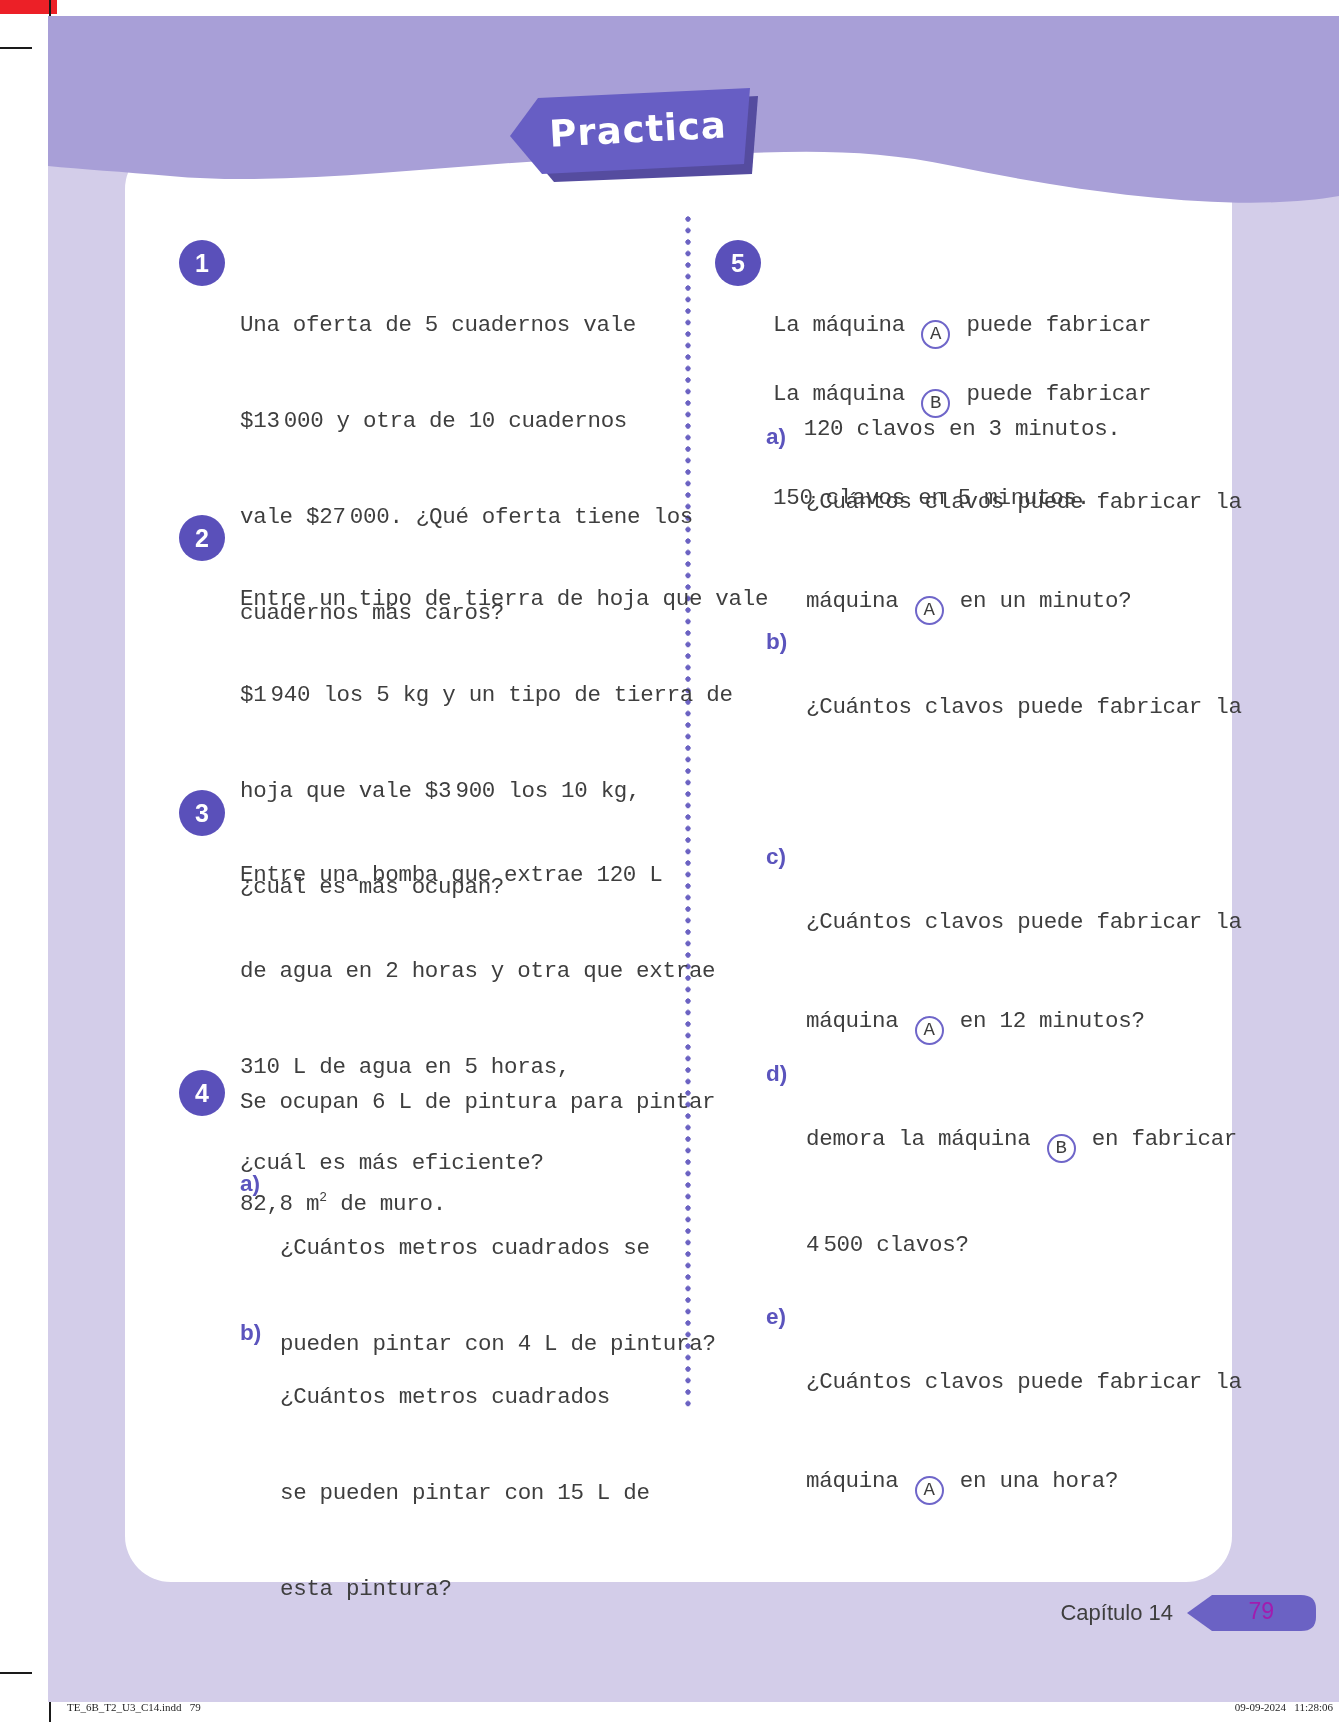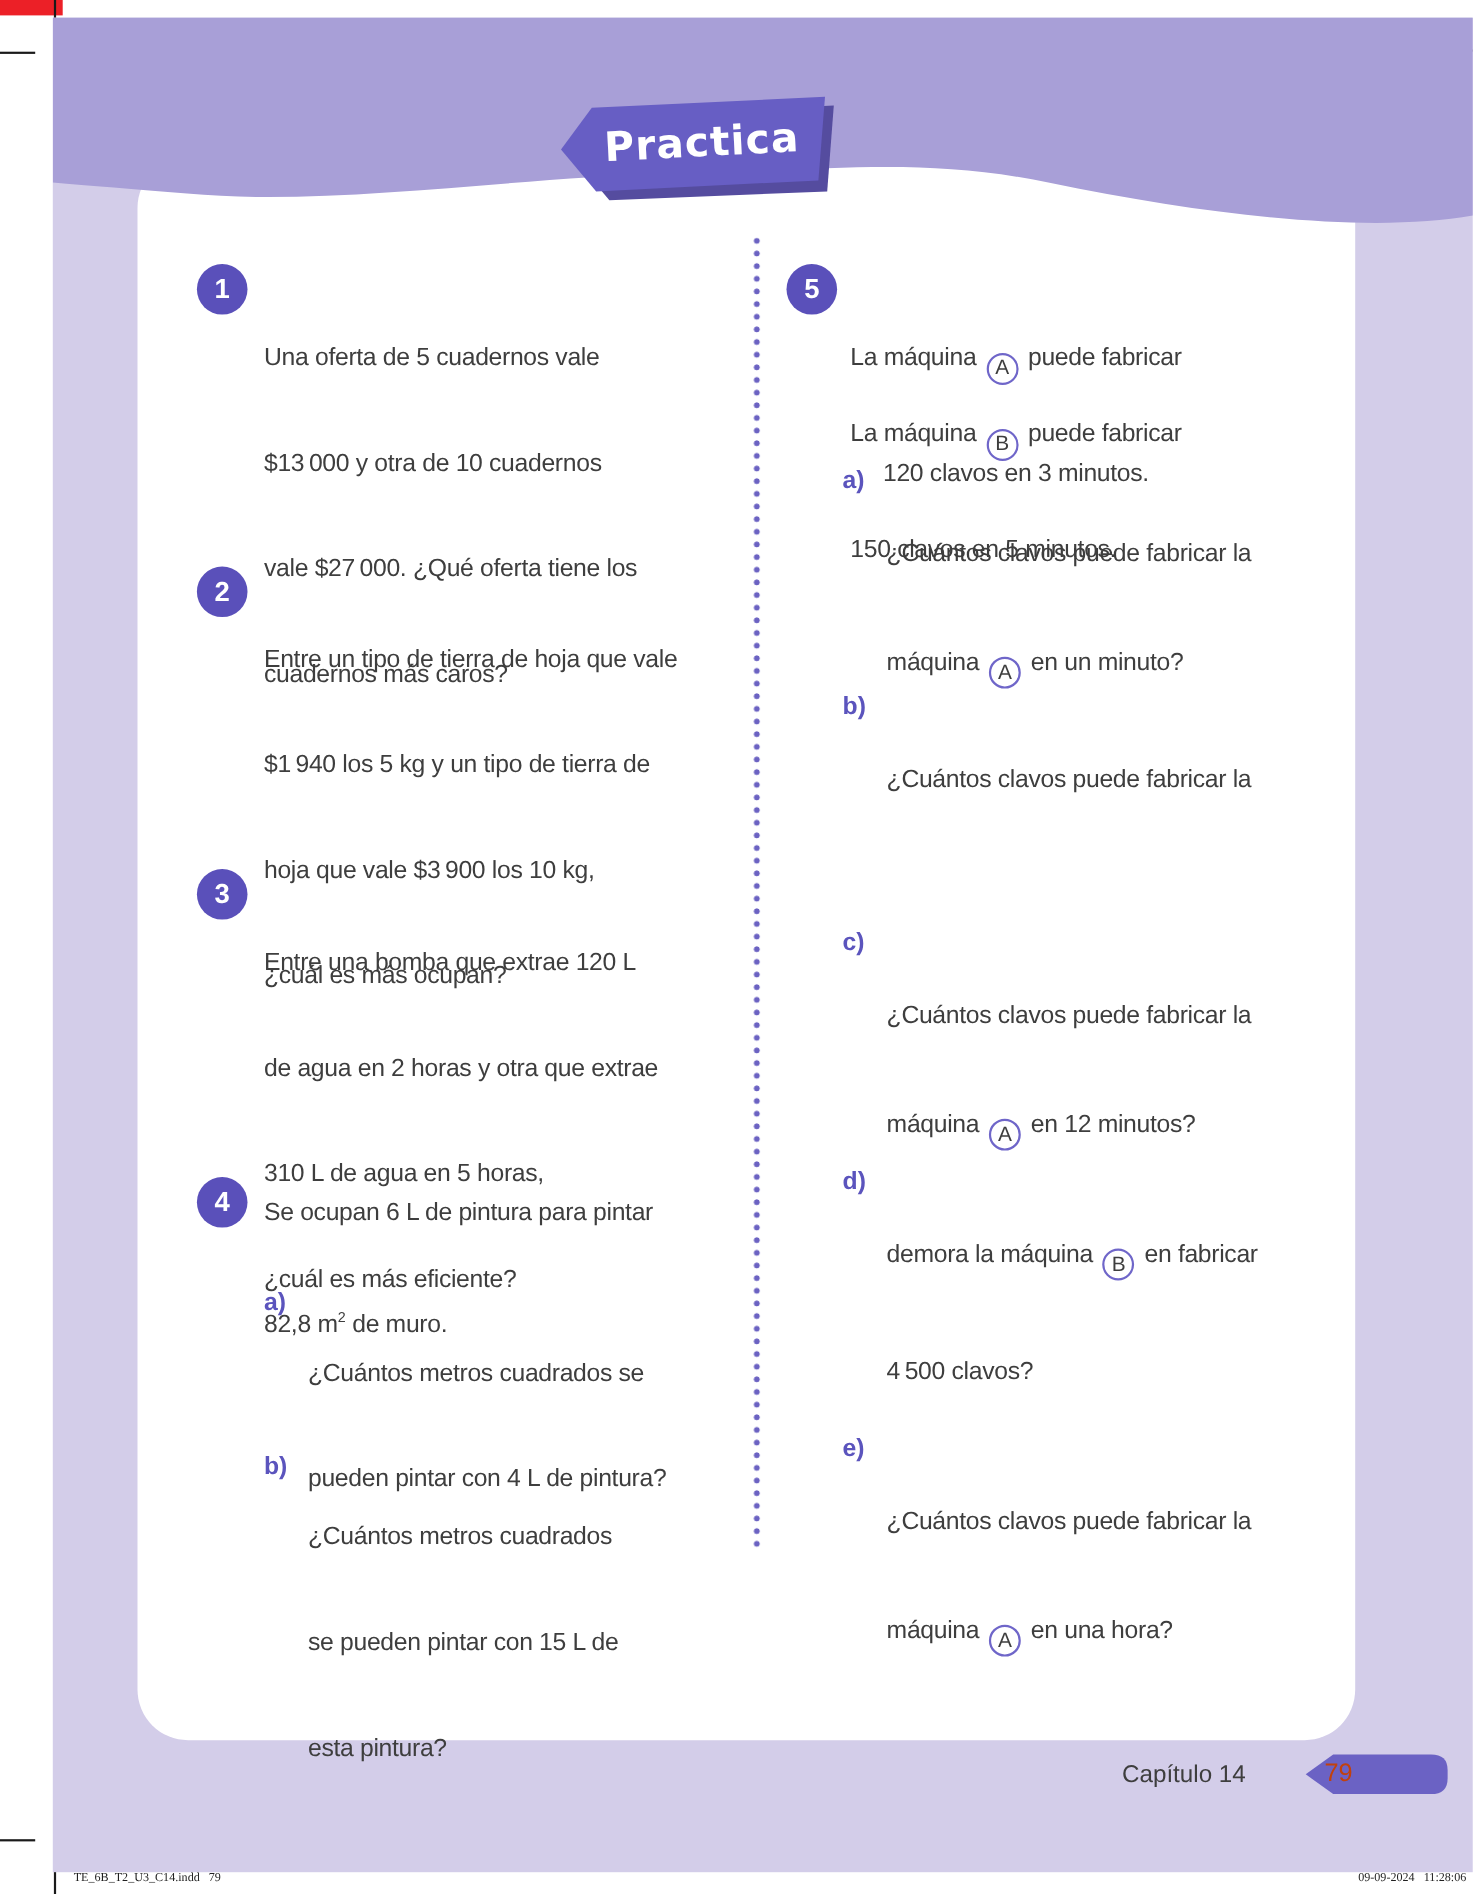--- a/index.html
+++ b/index.html
@@ -27,36 +27,36 @@
   .divider{left:685px;top:216px;width:6px;height:1194px;
     background-image:radial-gradient(circle at 3px 3px,#6b62c2 2.4px,rgba(0,0,0,0) 2.9px);
     background-size:6px 11.5px;background-repeat:repeat-y;}
 
   
   .num-badge{width:46px;height:46px;border-radius:50%;background:#5a50ba;color:#fff;
     display:flex;align-items:center;justify-content:center;
     font-size:25px;font-weight:bold;}
 
   
-  .ptext{font-size:22.5px;line-height:32px;color:#3e3e3e;letter-spacing:-0.3px;white-space:pre;}
+  .ptext{font-size:22.5px;line-height:32px;color:#3e3e3e;letter-spacing:-0.3px;white-space:pre;font-family:Liberation Mono, monospace;}
   .ptext-r{line-height:33px;}
   .sub{display:flex;align-items:flex-start;}
   .sub-label{font-weight:bold;color:#5b54bd;font-size:22.5px;line-height:32px;width:40px;flex:0 0 40px;}
   .sub-r .sub-label{line-height:33px;}
   .circ{display:inline-flex;width:29px;height:29px;border:2px solid #6f66c9;border-radius:50%;
     align-items:center;justify-content:center;font-size:19px;color:#3e3e3e;
     vertical-align:-8px;margin:0 3px;letter-spacing:0;box-sizing:border-box;}
   .sup{font-size:13px;vertical-align:9px;letter-spacing:0;}
 
   
   .chapter-label{font-size:22px;color:#3e3e3e;}
   .page-badge{left:1186px;top:1593px;width:131px;height:39px;}
   .page-badge svg{position:absolute;left:0;top:0;width:100%;height:100%;}
-  .page-num{position:absolute;left:18px;top:5px;width:70px;text-align:left;
-    font-size:23px;color:#c2410c;}
+  .page-num{position:absolute;left:18px;top:5px;width:70px;text-align:right;
+    font-size:23px;color:#a21caf;}
 
   .print-footer{font-family:"Liberation Serif",serif;font-size:11px;color:#1f1f1f;white-space:pre;}
 </style>
 </head>
 <body>
 
 <div class="stage">
 
   <div class="abs red-bar"></div>
   <div class="abs mark" style="left:49px;top:0;width:2px;height:30px;"></div>
@@ -178,21 +178,21 @@
   </div>
 
   <div class="abs sub sub-r" style="left:766px;top:1300px;">
     <span class="sub-label">e)</span>
     <div class="ptext ptext-r">
       <div>¿Cuántos clavos puede fabricar la</div>
       <div><span>máquina </span><span class="circ">A</span><span> en una hora?</span></div>
     </div>
   </div>
 
-  <div class="abs chapter-label" style="left:1020px;top:1600px;width:153px;text-align:left;">Capítulo 14</div>
+  <div class="abs chapter-label" style="left:1020px;top:1600px;width:153px;text-align:right;">Capítulo 14</div>
   <div class="abs page-badge">
     <svg viewBox="0 0 131 39">
       <path d="M26,2 H115 Q130,2 130,16 V24 Q130,38 115,38 H26 L1,20 Z" fill="#6b62c4"></path>
     </svg>
     <div class="page-num">79</div>
   </div>
 
   <div class="abs print-footer" style="left:67px;top:1701px;">TE_6B_T2_U3_C14.indd   79</div>
   <div class="abs print-footer" style="left:1155px;top:1701px;width:178px;text-align:right;">09-09-2024   11:28:06</div>
 

